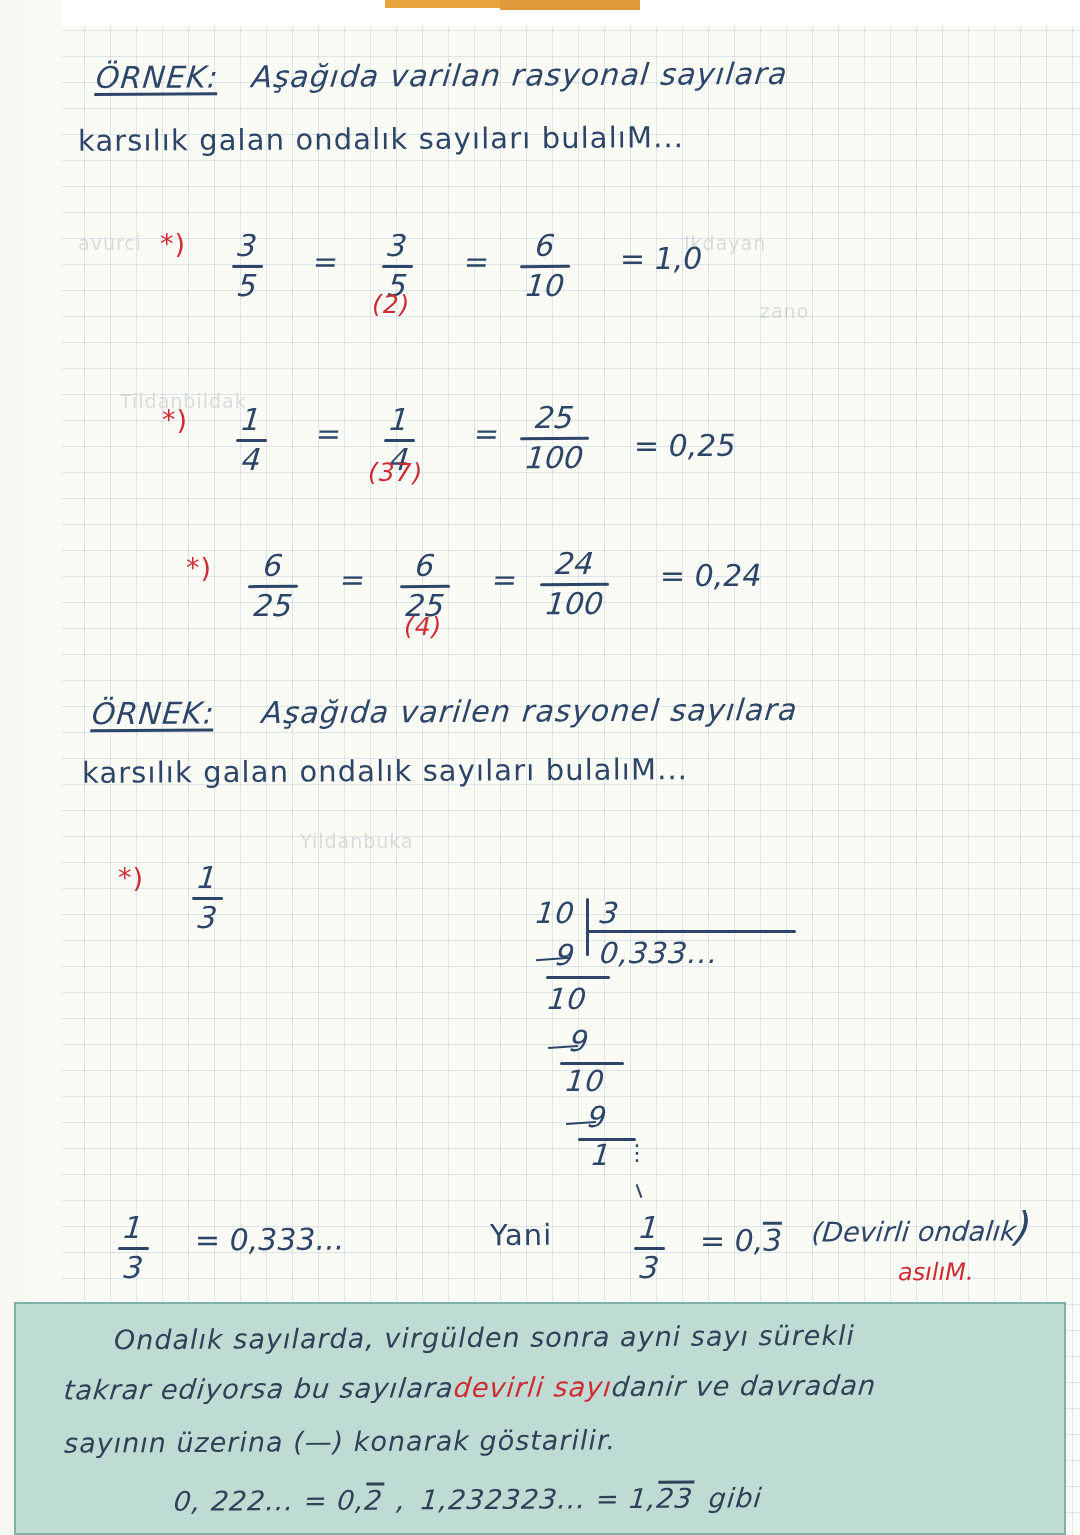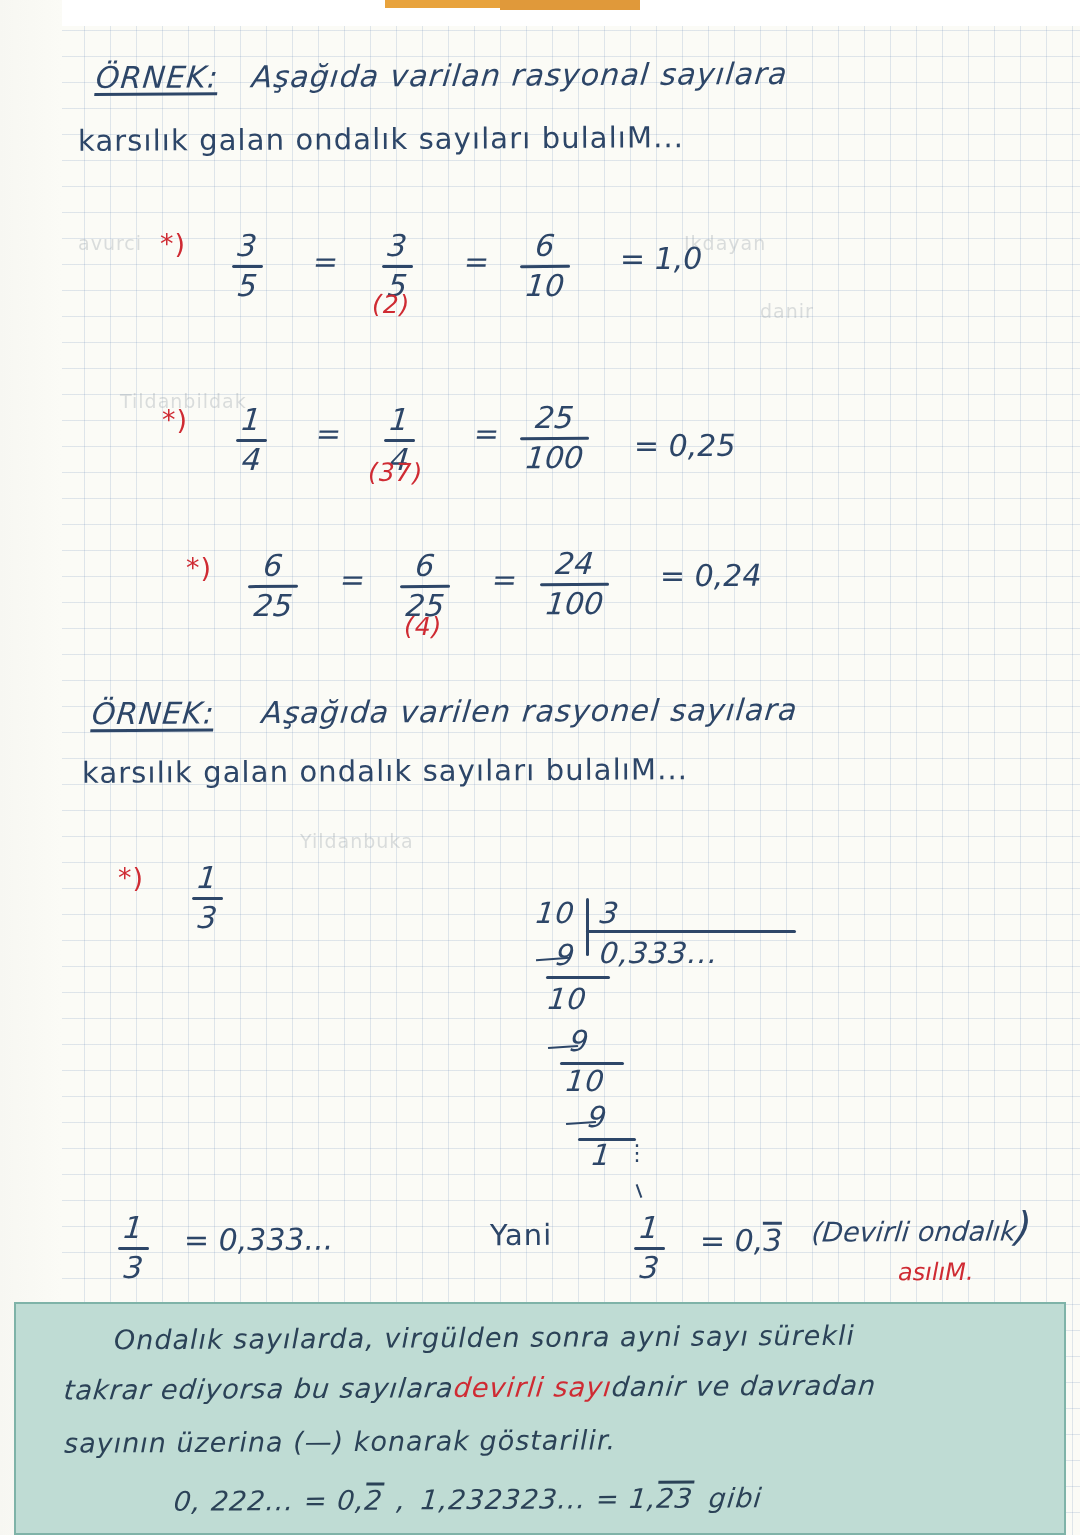--- a/index.html
+++ b/index.html
@@ -188,21 +188,21 @@
 <body>
 
 <div id="page">
 
   <div class="left-margin"></div>
   <div class="top-strip"></div>
   <div class="top-strip b"></div>
 
   <div class="ghost" style="left:78px; top:232px;">avurci</div>
   <div class="ghost" style="left:684px; top:232px;">Ikdayan</div>
-  <div class="ghost" style="left:760px; top:300px;">danir</div>
+  <div class="ghost" style="left:760px; top:300px;">zano</div>
   <div class="ghost" style="left:120px; top:390px;">Tildanbildak</div>
   <div class="ghost" style="left:300px; top:830px;">Yildanbuka</div>
 
   <div class="hw blue heading w3" style="left:96px; top:58px;">
     <span class="lbl ital">ÖRNEK:</span>
     <span class="ital" style="margin-left:22px;">Aşağıda varilan  rasyonal  sayılara</span>
   </div>
   <div class="hw blue body-line w3" style="left:78px; top:122px;">karsılık  galan  ondalık  sayıları  bulalıM...</div>
 
   <div class="star" style="left:160px; top:228px;">*)</div>
@@ -305,21 +305,21 @@
     <div class="num-txt ital" style="left:592px; top:1138px;">1</div>
     <div class="num-txt" style="left:626px; top:1140px; font-size:22px; letter-spacing:0;">⋮</div>
     <div class="strike" style="left:632px; top:1190px; width:14px; transform:rotate(70deg);"></div>
   </div>
 
   <div class="frac w3" style="left:118px; top:1212px;">
     <span class="num ital">1</span>
     <span class="bar"></span>
     <span class="den ital">3</span>
   </div>
-  <div class="eq ital w3" style="left:184px; top:1222px;">= 0,333...</div>
+  <div class="eq ital w3" style="left:195px; top:1222px;">= 0,333...</div>
   <div class="hw blue body-line w3" style="left:490px; top:1218px;">Yani</div>
   <div class="frac w3" style="left:634px; top:1212px;">
     <span class="num ital">1</span>
     <span class="bar"></span>
     <span class="den ital">3</span>
   </div>
   <div class="eq ital w3" style="left:700px; top:1222px;">
     <span>= 0,</span><span class="overbar">3</span>
   </div>
   <div class="hw blue w3" style="left:812px; top:1216px; font-size:27px;">

